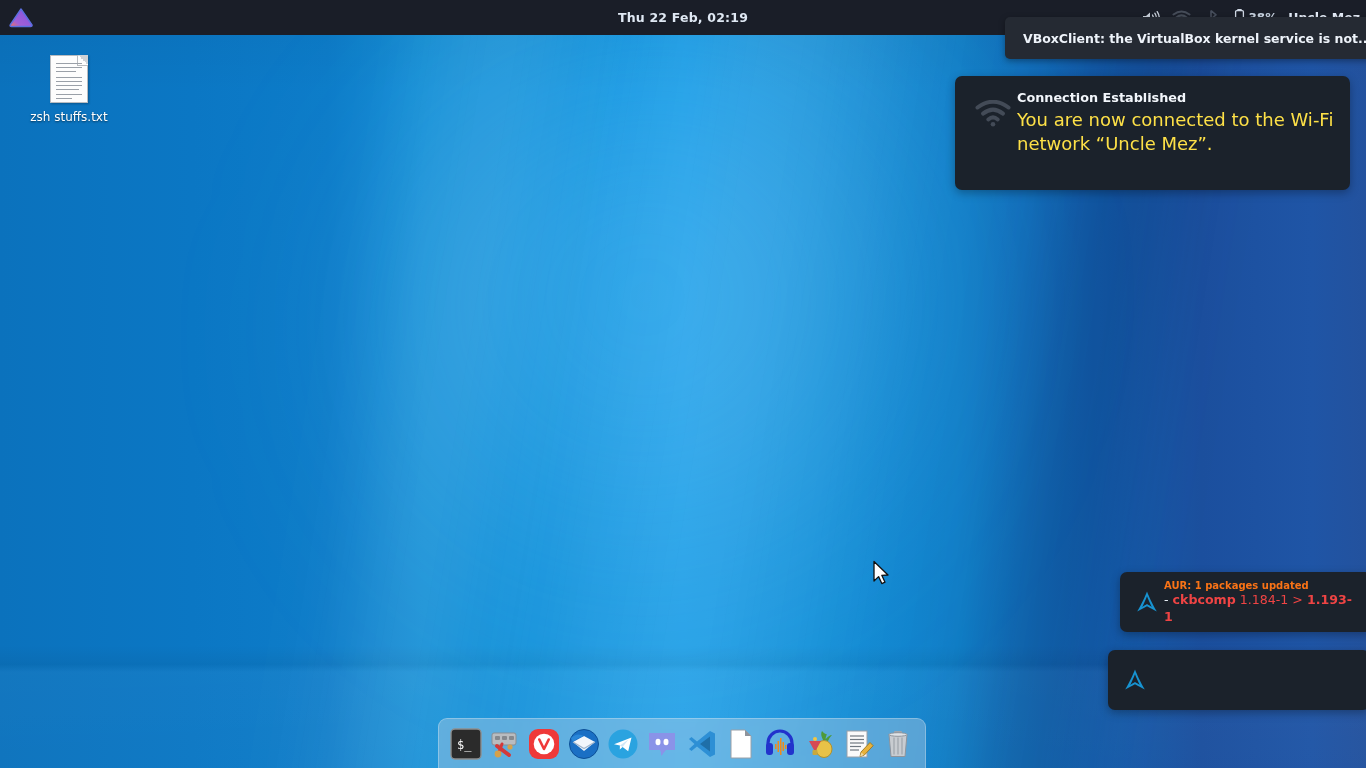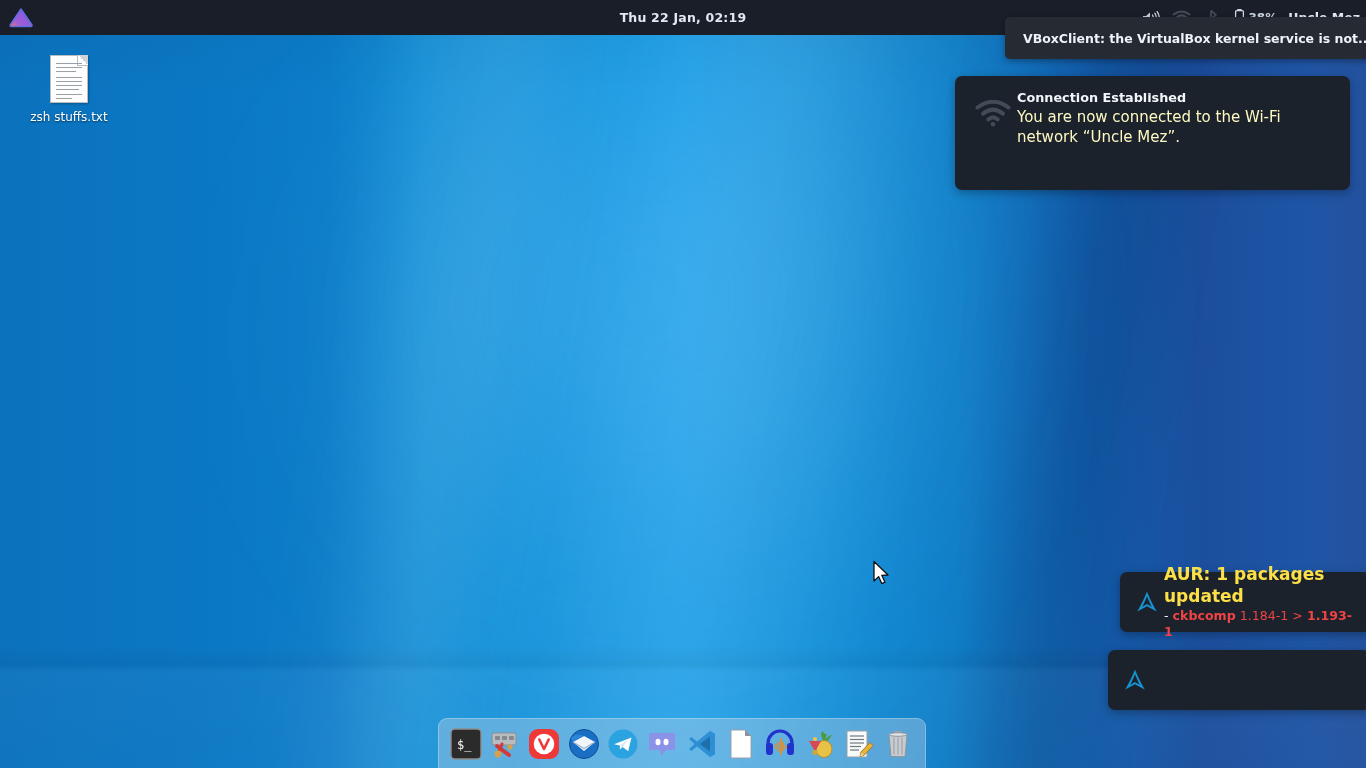--- a/index.html
+++ b/index.html
@@ -83,33 +83,33 @@
   
   .notif {
     position:absolute; background:#1b222b; border-radius:7px; z-index:50;
     box-shadow:0 3px 10px rgba(0,0,0,.30);
     display:flex;
   }
   #notif-wifi { left:955px; top:76px; width:395px; height:114px; padding:14px 16px 10px 14px; }
   .notif-ico { width:48px; flex:0 0 48px; display:flex; align-items:flex-start; justify-content:center; padding-top:10px; }
   .notif-body { flex:1; }
   .notif-title { font-size:12.8px; font-weight:bold; color:#f2f6fb; margin-bottom:3px; }
-  .notif-text { font-size:15px; color:#fef9c3; line-height:1.33; }
+  .notif-text { font-size:18px; color:#fde047; line-height:1.33; }
   .notif-actions { display:flex; justify-content:flex-end; margin-top:11px; }
   .notif-btn {
     background:#272f3a; border:1px solid #39424f; color:#eef2f8;
     font-family:"DejaVu Sans", sans-serif; font-size:12.2px; font-weight:bold;
     padding:6px 11px; border-radius:4px; cursor:pointer;
   }
 
   #notif-aur1 { left:1120px; top:572px; width:252px; height:60px; align-items:center; padding:0 12px 0 10px; }
   #notif-aur2 { left:1108px; top:650px; width:262px; height:60px; align-items:center; padding:0 12px 0 10px; }
   .aur-ico { width:34px; flex:0 0 34px; display:flex; align-items:center; justify-content:center; }
   .aur-lines { flex:1; }
-  .aur-l1 { font-size:17px; font-weight:bold; color:#fde047; line-height:1.32; }
+  .aur-l1 { font-size:10px; font-weight:bold; color:#f97316; line-height:1.32; }
   .aur-l2 { font-size:12.6px; color:#e7edf5; line-height:1.32; }
   .aur-l2 b { font-weight:bold; color:#ef4444; }
   .dim { color:#ef4444; font-weight:normal; }
 
   
   #desk-icon {
     position:absolute; left:27px; top:55px; width:84px;
     display:flex; flex-direction:column; align-items:center; cursor:default; z-index:10;
   }
   .file-ico {
@@ -181,21 +181,21 @@
             <stop offset="28%" stop-color="#a05fd8"></stop>
             <stop offset="75%" stop-color="#8b57dd"></stop>
             <stop offset="100%" stop-color="#7b5bea"></stop>
           </linearGradient>
         </defs>
         <path d="M13 2 L24 18 Q24.5 19.5 22.5 19.5 L3.5 19.5 Q1.5 19.5 2.2 18 Z" fill="url(#lg)" stroke="#5b6fe0" stroke-width="1.4" stroke-linejoin="round"></path>
       </svg>
     </div>
   </div>
 
-  <div id="panel-center">Thu 22 Jan, 02:19</div>
+  <div id="panel-center">Thu 22 Feb, 02:19</div>
 
   <div id="panel-right">
     <div class="tray-icon">
       <svg width="19" height="16" viewBox="0 0 19 16">
         <path d="M2 6 h3 L9 2.5 v11 L5 10 H2 Z" fill="#dbe3ee"></path>
         <path d="M11.5 5 q2 3 0 6" stroke="#dbe3ee" stroke-width="1.3" fill="none" stroke-linecap="round"></path>
         <path d="M13.8 3.2 q3.2 4.8 0 9.6" stroke="#dbe3ee" stroke-width="1.3" fill="none" stroke-linecap="round"></path>
         <path d="M16.2 1.6 q4.3 6.4 0 12.8" stroke="#dbe3ee" stroke-width="1.3" fill="none" stroke-linecap="round"></path>
       </svg>
     </div>

